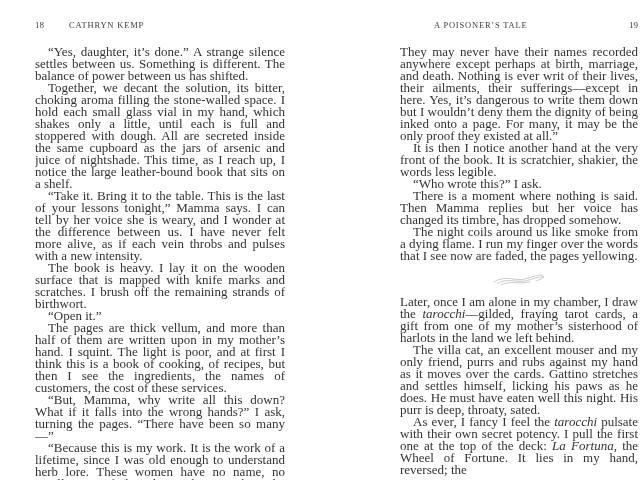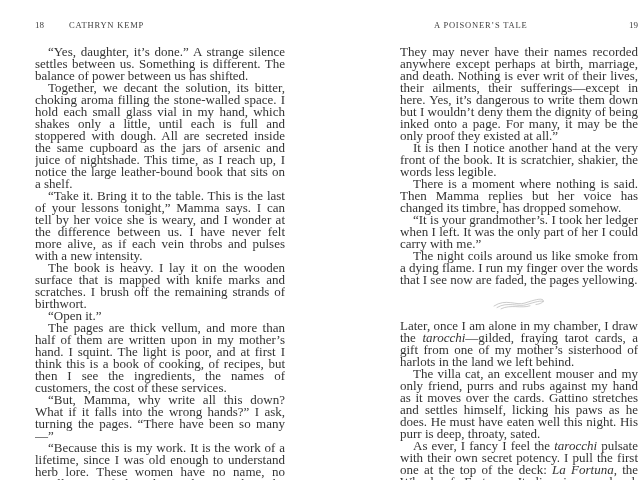--- a/index.html
+++ b/index.html
@@ -100,22 +100,22 @@
 
   <div class="page page-right">
     <div class="page-header">
       <span class="page-num"></span>
       <span class="running-header">A POISONER’S TALE</span>
       <span class="page-num right">19</span>
     </div>
     <div class="page-body" id="body-right">
         <p class="para noindent"><span>They may never have their names recorded anywhere except perhaps at birth, marriage, and death. Nothing is ever writ of their lives, their ailments, their sufferings—except in here. Yes, it’s dangerous to write them down but I wouldn’t deny them the dignity of being inked onto a page. For many, it may be the only proof they existed at all.”</span></p>
         <p class="para"><span>It is then I notice another hand at the very front of the book. It is scratchier, shakier, the words less legible.</span></p>
+        <p class="para"><span>“Who wrote this?” I ask.</span></p>
         <p class="para"><span>There is a moment where nothing is said. Then Mamma replies but her voice has changed its timbre, has dropped somehow.</span></p>
-        <p class="para"><span>“It is your grandmother’s. I took her ledger when I left. It was the only part of her I could carry with me.”</span></p>
         <p class="para"><span>The night coils around us like smoke from a dying flame. I run my finger over the words that I see now are faded, the pages yellowing.</span></p>
         <div class="ornament">
   <svg width="54" height="15" viewBox="0 0 54 15">
     <g stroke-linecap="round">
       <path d="M2 11 C14 3 24 11 33 8 C42 5 49 3 51 5 C52.5 6.5 49 9 44 9.5"></path>
       <path d="M5 12.5 C16 6 26 12.5 35 9.5 C43 7 50 5 51.5 6.5"></path>
       <path d="M9 13.8 C19 9 29 13.8 38 10.8"></path>
     </g>
   </svg>
 </div>

